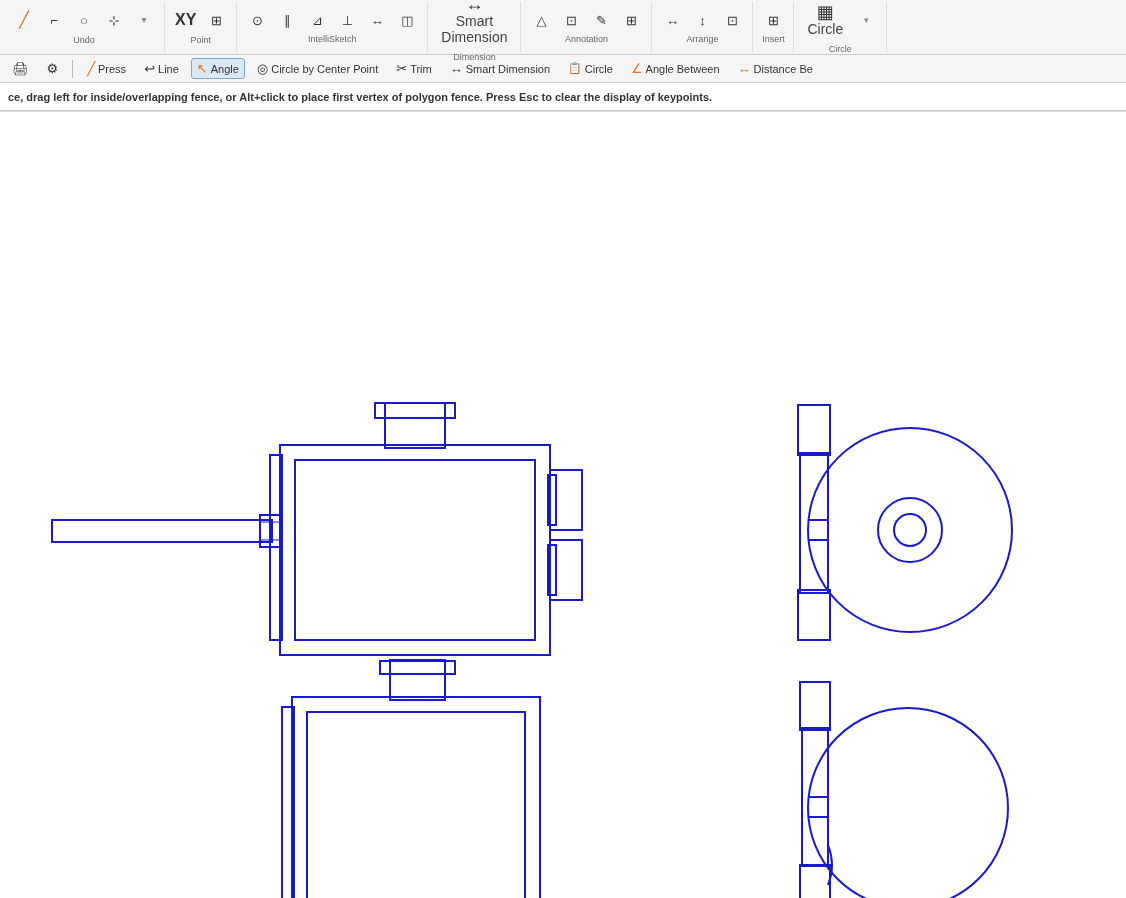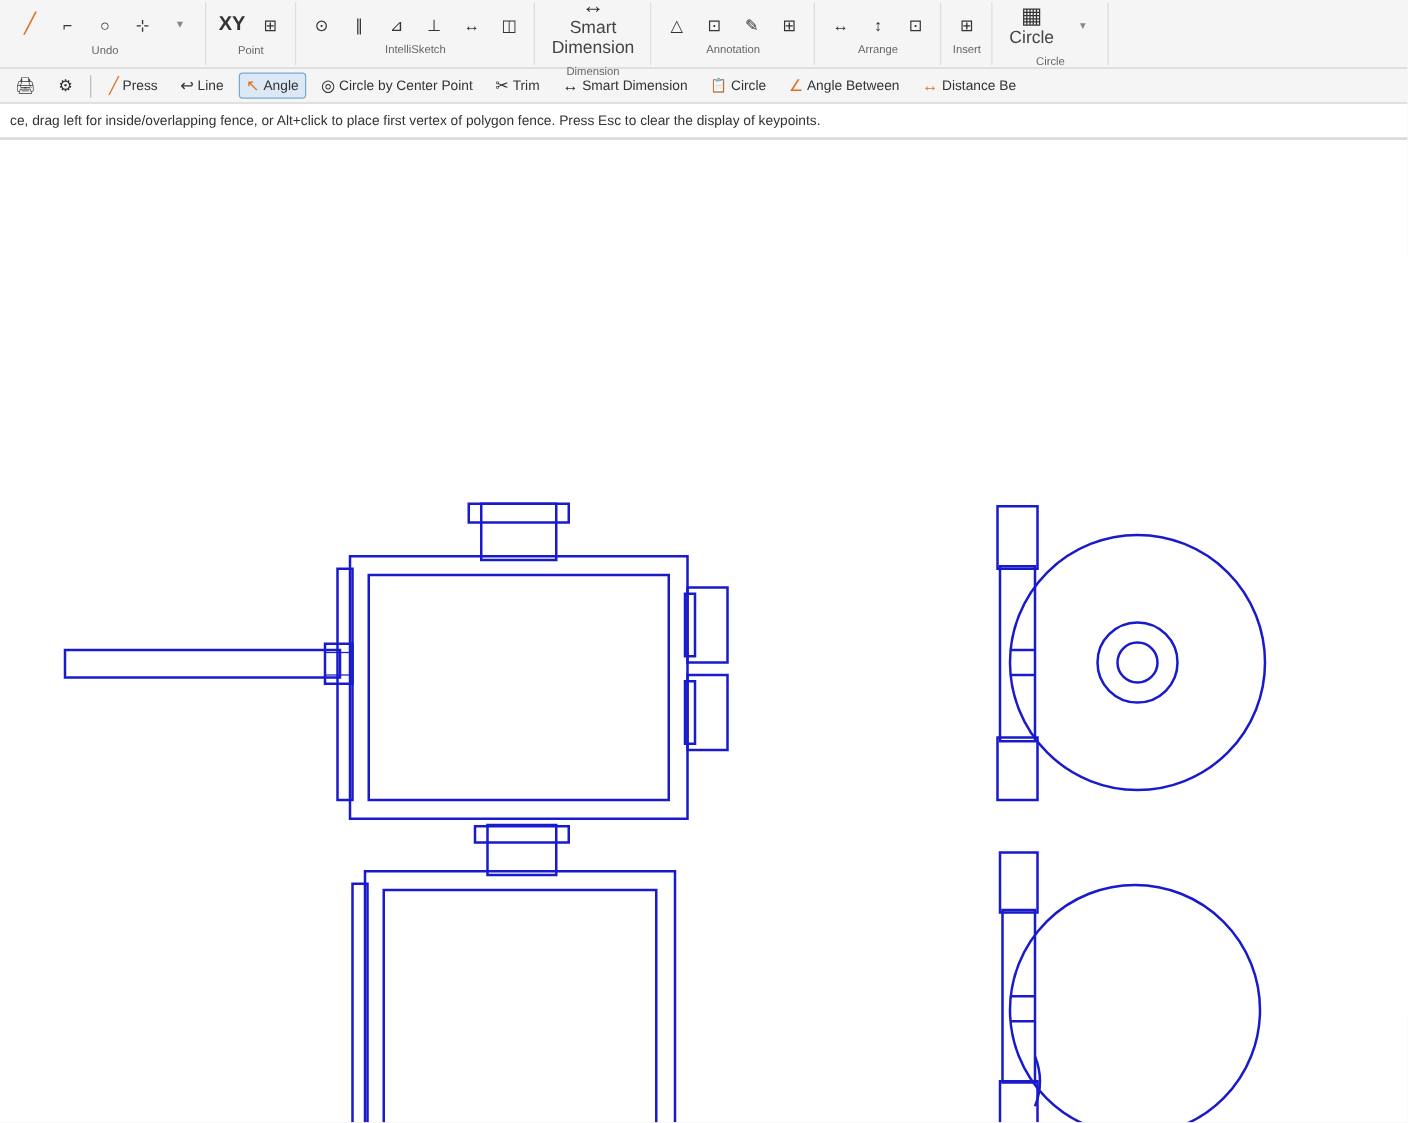--- a/index.html
+++ b/index.html
@@ -100,20 +100,21 @@
     
     .status-bar {
       background: white;
       border-bottom: 1px solid #ccc;
       padding: 4px 8px;
       font-size: 11px;
       color: #333;
       height: 28px;
       display: flex;
       align-items: center;
+      font-weight: bold;
     }
 
     
     .canvas-area {
       background: white;
       flex: 1;
       position: relative;
       overflow: hidden;
     }
 

